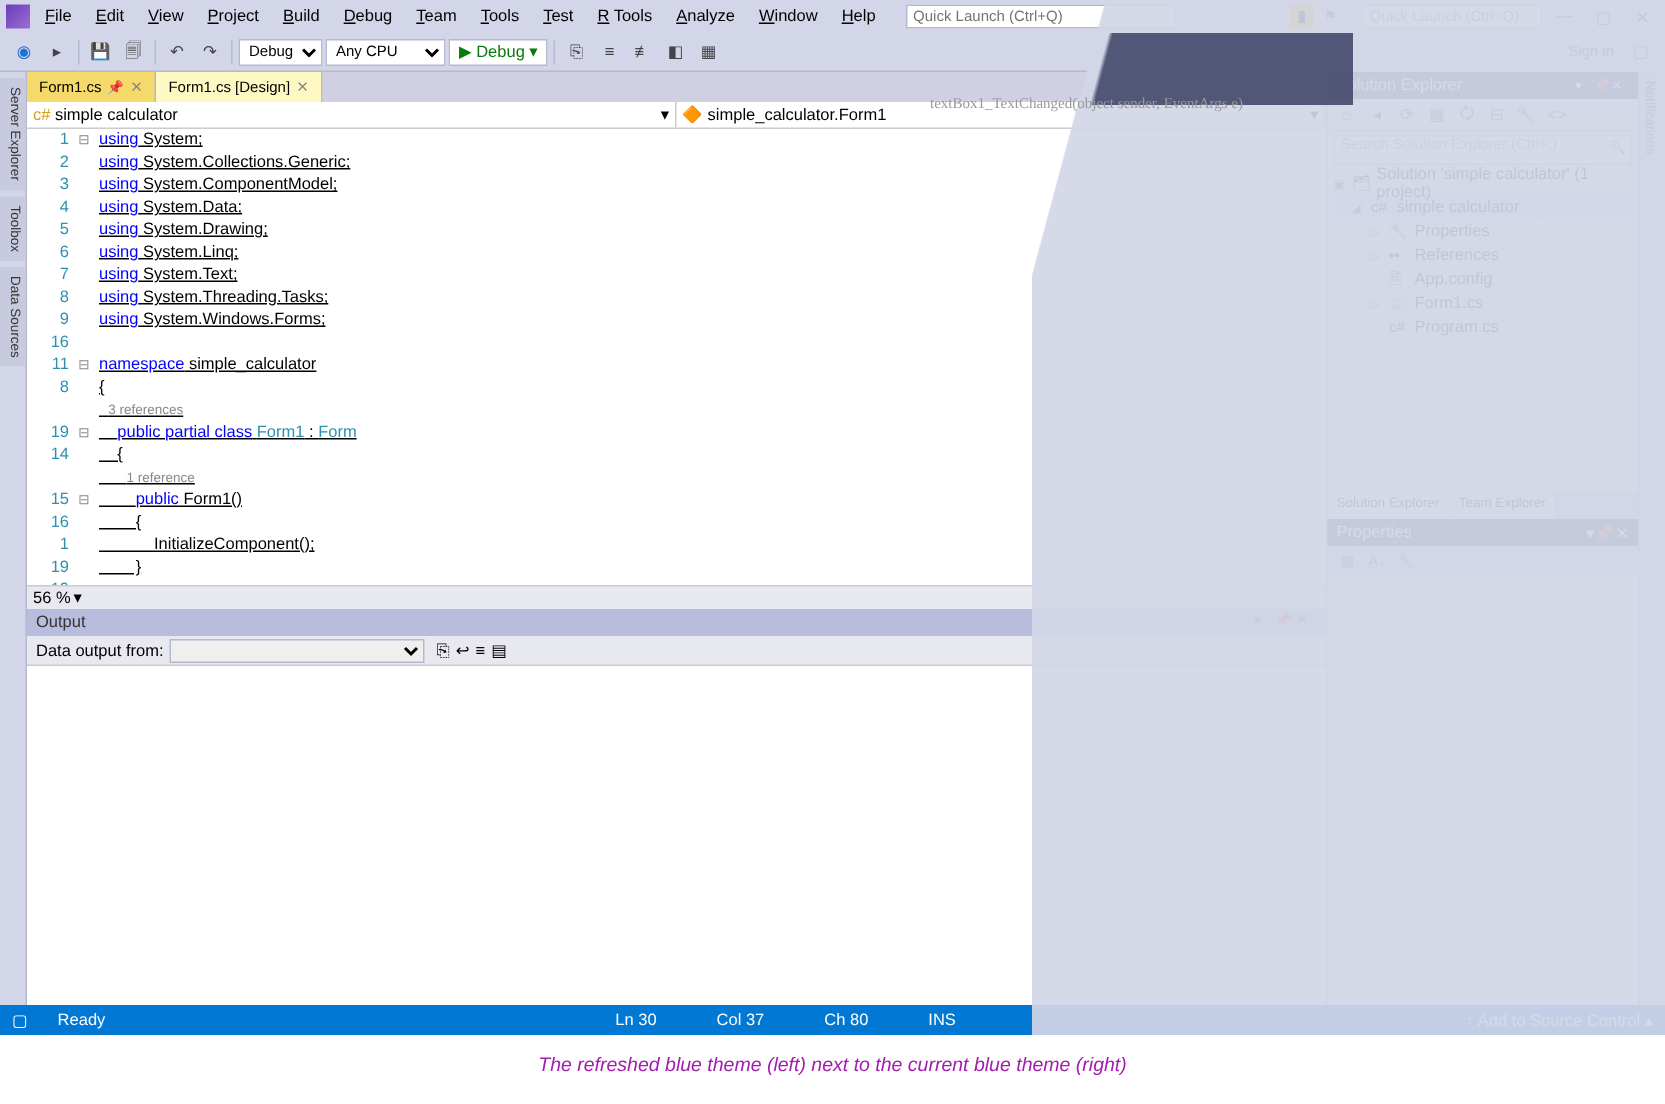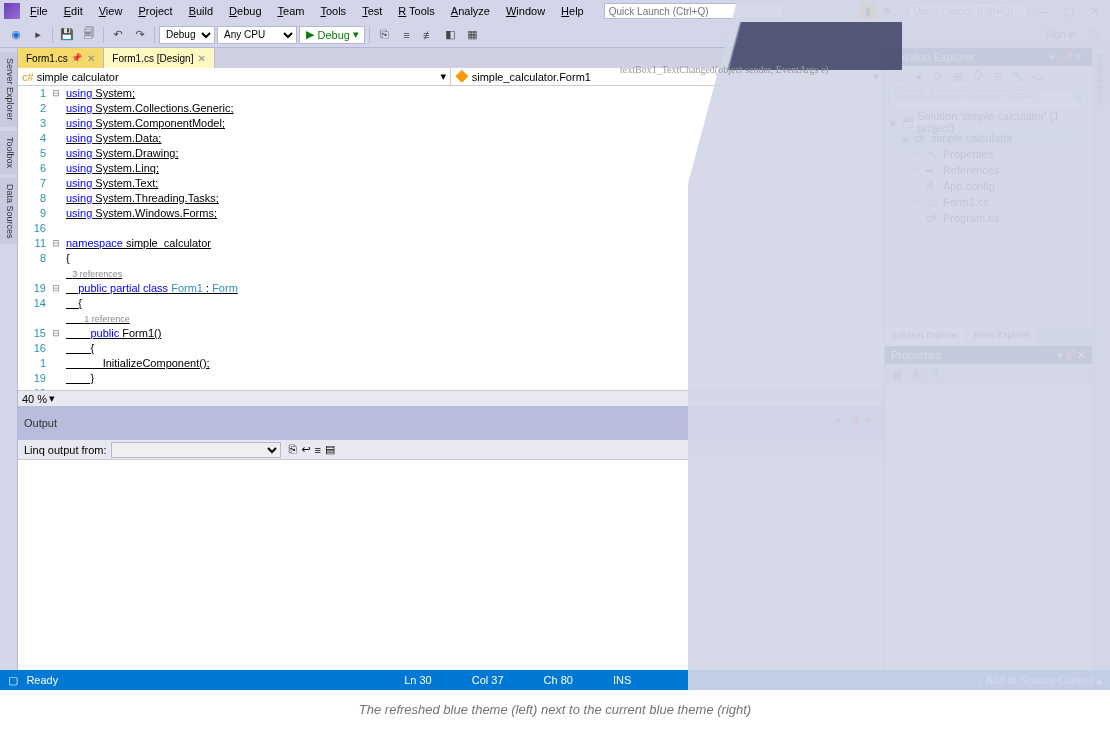--- a/index.html
+++ b/index.html
@@ -38,21 +38,21 @@
 .gutter div { height:15px; }
 .folding { width:12px; background:#fff; color:#888;}
 .folding div { height:15px; text-align:center; font-size:9px; color:#888;}
 .code-text { flex:1; padding-left:4px; white-space:pre; }
 .code-text div { height:15px;text-decoration:underline; }
 .kw { color:#0000ff; }
 .cls { color:#2b91af; }
 .ref { color:#888; font-size:9px; }
 .zoom-row { height:16px; background:#e8e9f0; border-top:1px solid #ccc; font-size:9px; padding:0 4px; display:flex;align-items:center;}
 .output-pane { height:264px; display:flex; flex-direction:column; }
-.pane-title { height:34px; background:#b8bcdd; color:#333; display:flex; align-items:center; padding:0 6px; font-size:10px;}
+.pane-title { height:18px; background:#b8bcdd; color:#333; display:flex; align-items:center; padding:0 6px; font-size:10px;}
 .pane-title .spacer{flex:1;}
 .pane-title .icon { width:14px;height:14px;font-size:9px;color:#555;cursor:pointer;}
 .output-toolbar { height:20px; background:#e8e9f0; border-bottom:1px solid #ccc; display:flex; align-items:center; padding:0 6px; gap:4px; font-size:10px;}
 .output-toolbar select { width:170px; height:16px; border:1px solid #b5b8d0;}
 .output-body { flex:1; background:#fff; }
 .right-pane { width:208px; display:flex; flex-direction:column; background:#e8e9f0; border-left:1px solid #b5b8d0;}
 .re-title { height:18px; background:#3b3f6b; color:#fff; padding:0 6px; display:flex;align-items:center; font-size:10px;}
 .re-title .spacer{flex:1;}
 .re-title .icon{width:12px;font-size:9px;cursor:pointer;}
 .re-toolbar { height:22px; display:flex; align-items:center; gap:2px; padding:0 4px; background:#e8e9f0; border-bottom:1px solid #ccc;}
@@ -69,21 +69,21 @@
 .props-pane { flex:1; display:flex; flex-direction:column;}
 .props-title { height:18px; background:#3b3f6b; color:#fff; padding:0 6px; display:flex;align-items:center;font-size:10px;}
 .props-toolbar { height:20px; background:#d8daea; display:flex; align-items:center; gap:2px; padding:0 4px;}
 .props-toolbar .pt{width:18px;height:16px;font-size:10px;color:#555;cursor:pointer;display:flex;align-items:center;justify-content:center;}
 .props-body{flex:1;background:#fff;}
 .right-rail { width:18px; background:#d3d5e8; border-left:1px solid #b5b8d0;}
 .right-rail .rail-tab { writing-mode: vertical-rl; font-size:9px; padding:6px 2px; color:#333; cursor:pointer; background:#c8cbdf;}
 .status-bar { height:20px; background:#0078d4; color:#fff; display:flex; align-items:center; padding:0 8px; font-size:10px;}
 .status-bar .seg { margin-right:40px;}
 .status-bar .spacer{flex:1;}
-.caption { text-align:center; font-style:italic; color:#737373; font-size:13px; padding:12px;}
+.caption { text-align:center; font-style:italic; color:#a21caf; font-size:13px; padding:12px;}
 
 .diag { position:absolute; top:0; right:0; width:38%; height:690px; background: linear-gradient(105deg, transparent 0%, transparent 8%, rgba(210,214,230,0.92) 8.2%, rgba(210,214,230,0.92) 100%); pointer-events:none;}
 .diag-dark{position:absolute;top:22px;right:208px;width:280px;height:48px;background:linear-gradient(105deg,transparent 0%,transparent 40%,rgba(60,64,100,0.85) 41%, rgba(60,64,100,0.85) 100%);pointer-events:none;}
 .dark-code-snippet{position:absolute;top:64px;left:620px;font-size:10px;color:#999;font-family:Liberation Serif, serif;}
 </style>
 </head>
 <body>
 
 <div class="vs-container" style="position:relative;">
 
@@ -209,34 +209,34 @@
             <div></div>
             <div>⊟</div>
             <div></div>
             <div></div>
             <div></div>
             <div></div>
           </div>
         <div class="code-text" id="codetext"><div class=""><span class="kw">using</span> System;</div><div class=""><span class="kw">using</span> System.Collections.Generic;</div><div class=""><span class="kw">using</span> System.ComponentModel;</div><div class=""><span class="kw">using</span> System.Data;</div><div class=""><span class="kw">using</span> System.Drawing;</div><div class=""><span class="kw">using</span> System.Linq;</div><div class=""><span class="kw">using</span> System.Text;</div><div class=""><span class="kw">using</span> System.Threading.Tasks;</div><div class=""><span class="kw">using</span> System.Windows.Forms;</div><div class=""></div><div class=""><span class="kw">namespace</span> simple_calculator</div><div class="">{</div><div class="">  <span class="ref">3 references</span></div><div class="">    <span class="kw">public partial class</span> <span class="cls">Form1</span> : <span class="cls">Form</span></div><div class="">    {</div><div class="">      <span class="ref">1 reference</span></div><div class="">        <span class="kw">public</span> Form1()</div><div class="">        {</div><div class="">            InitializeComponent();</div><div class="">        }</div><div class=""></div></div>
       </div>
       <div class="zoom-row">
-          <span>40 %</span>
+          <span>56 %</span>
           <span style="margin-left:2px">▾</span>
         </div>
 
       <div class="output-pane">
         <div class="pane-title">
           <span>Output</span>
             <span class="spacer"></span>
           <span class="icon">▾</span>
           <span class="icon">📌</span>
           <span class="icon">✕</span>
         </div>
         <div class="output-toolbar">
-          <span>Linq output from:</span>
+          <span>Data output from:</span>
           <select></select>
           <span class="tb-sep"></span>
           <span class="tb-btn">⎘</span>
           <span class="tb-btn">↩</span>
           <span class="tb-btn">≡</span>
           <span class="tb-btn">▤</span>
         </div>
         <div class="output-body"></div>
       </div>
     </div>
@@ -320,21 +320,21 @@
       </div>
     </div>
 
     <div class="right-rail" id="rightrail">
         <div class="rail-tab">Notifications</div>
       </div>
   </div>
 
   <div class="status-bar">
     <span>▢</span>
-    <span class="seg" style="margin-left:8px">Ready</span>
+    <span class="seg" style="margin-left:20px">Ready</span>
     <span class="spacer"></span>
     <span class="seg">Ln 30</span>
     <span class="seg">Col 37</span>
     <span class="seg">Ch 80</span>
     <span class="seg">INS</span>
     <span class="spacer"></span>
     <span>↑ <span>Add to Source Control</span> ▴</span>
   </div>
 
   <div class="diag"></div>

